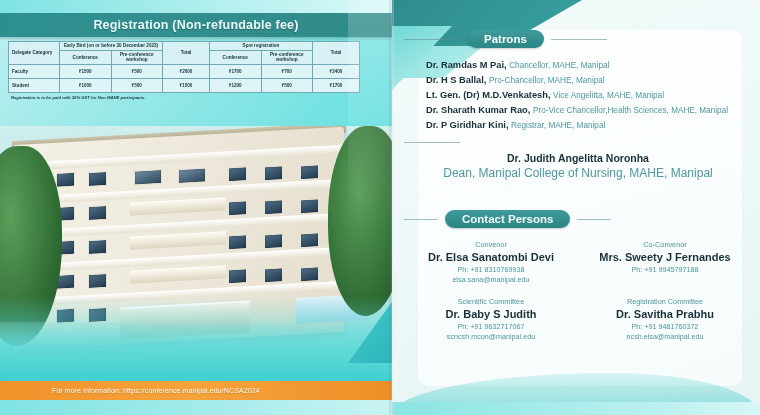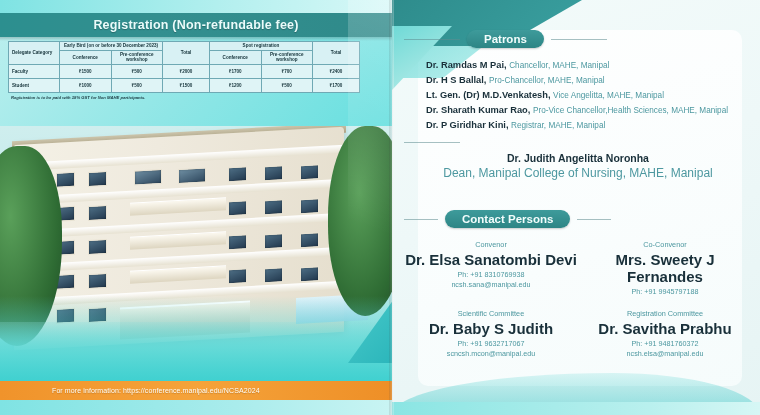--- a/index.html
+++ b/index.html
@@ -113,21 +113,21 @@
   .prole{color:#4d98a0;font-size:8.2px;}
 
   .chair-sec{top:142px;text-align:center;}
   .chair-name{margin-top:9px;font-size:10.5px;font-weight:bold;color:#19303a;}
   .chair-sub{margin-top:2px;font-size:12px;color:#4d98a0;}
 
   .contact-sec{top:210px;}
   .ctable{margin-top:12px;display:grid;grid-template-columns:1fr 1fr;row-gap:13px;}
   .ccell{text-align:center;}
   .crole{font-size:7.3px;color:#4d98a0;}
-  .cname{font-size:15px;font-weight:bold;color:#19303a;margin-top:2px;}
+  .cname{font-size:11px;font-weight:bold;color:#19303a;margin-top:2px;}
   .cphone{font-size:7.2px;color:#4d98a0;margin-top:2px;}
   .cmail{font-size:7.2px;color:#4d98a0;margin-top:1px;}
 
   .seam{position:absolute;left:389px;top:0;width:5px;height:415px;
     background:linear-gradient(90deg,rgba(0,0,0,.10),rgba(255,255,255,.28));}
 </style>
 </head>
 <body>
 
 <div class="poster">
@@ -307,21 +307,21 @@
     <div class="pill-row">
       <span class="rule" style="width:34px;"></span>
       <span class="pill">Contact Persons</span>
       <span class="rule" style="width:34px;"></span>
     </div>
     <div class="ctable">
       <div class="ccell">
         <div class="crole">Convenor</div>
         <div class="cname">Dr. Elsa Sanatombi Devi</div>
         <div class="cphone">Ph: +91 8310769938</div>
-        <div class="cmail">ncsh.sana@manipal.edu</div>
+        <div class="cmail">elsa.sana@manipal.edu</div>
       </div>
       <div class="ccell">
         <div class="crole">Co-Convenor</div>
         <div class="cname">Mrs. Sweety J Fernandes</div>
         <div class="cphone">Ph: +91 9945797188</div>
       </div>
       <div class="ccell">
         <div class="crole">Scientific Committee</div>
         <div class="cname">Dr. Baby S Judith</div>
         <div class="cphone">Ph: +91 9632717067</div>

